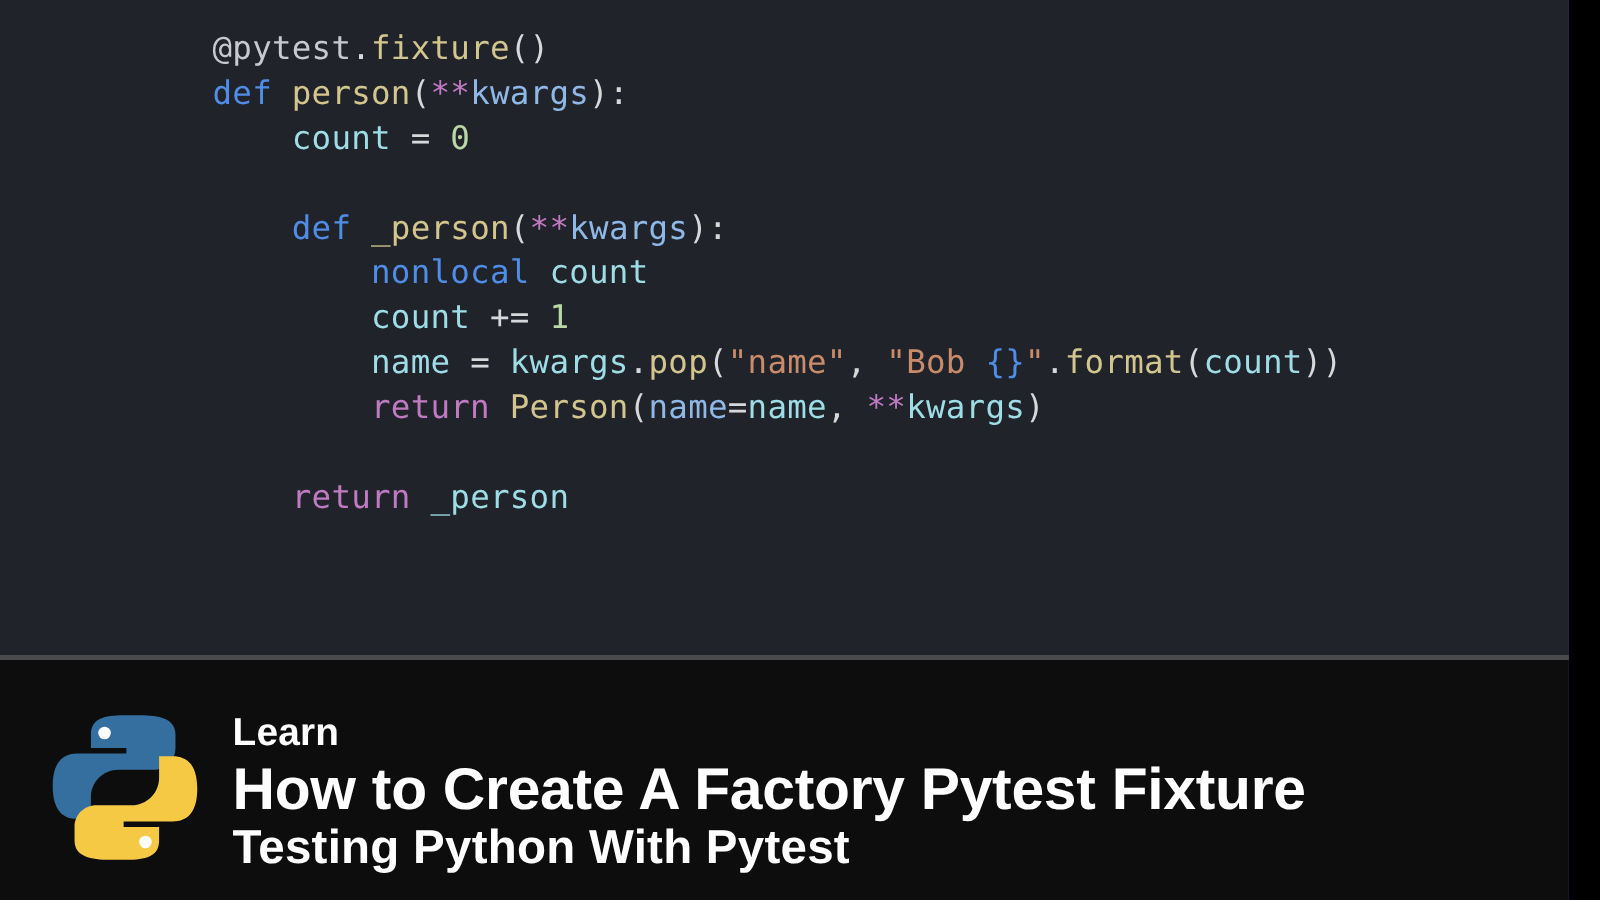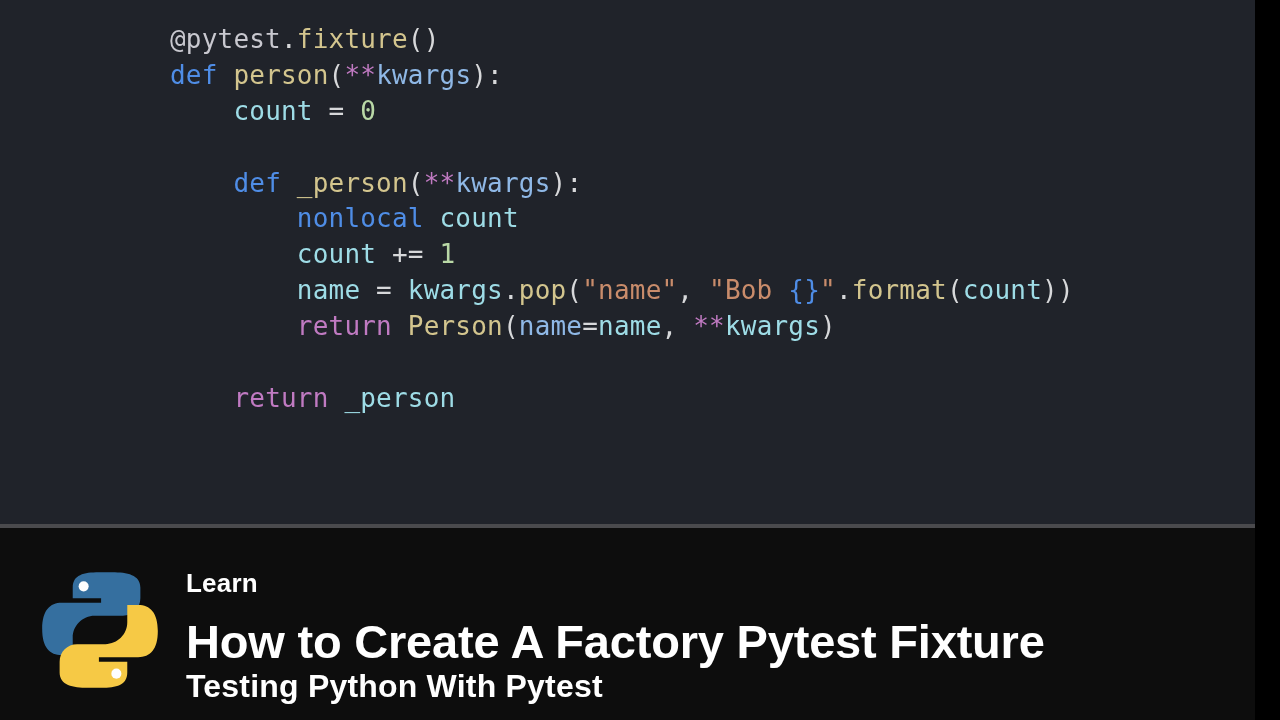--- a/index.html
+++ b/index.html
@@ -46,23 +46,23 @@
     display: flex;
     align-items: flex-start;
     gap: 26px;
   }
 
   
   .logo { width: 120px; height: 120px; position: relative; flex: 0 0 120px; margin-top: 6px; }
   .logo svg { width: 100%; height: 100%; display: block; }
 
   .titles { color: #fff; padding-top: 4px; }
-  .eyebrow { font-size: 26px; font-weight: 600; letter-spacing: 0.2px; margin-bottom: 18px; }
+  .eyebrow { font-size: 31px; font-weight: 600; letter-spacing: 0.2px; margin-bottom: 2px; }
   .headline { font-size: 47px; font-weight: 700; line-height: 1.05; letter-spacing: -0.2px; margin-bottom: 2px; }
-  .subtitle { font-size: 32px; font-weight: 600; letter-spacing: 0.2px; }
+  .subtitle { font-size: 38px; font-weight: 600; letter-spacing: 0.2px; }
 </style>
 </head>
 <body>
 
 <div class="stage">
 
   <div class="code-panel">
     <pre class="code" id="code-block"><span class="c-decor">@pytest</span><span class="c-punc">.</span><span class="c-fn">fixture</span><span class="c-punc">()</span>
 <span class="c-key">def </span><span class="c-fn">person</span><span class="c-punc">(</span><span class="c-op">**</span><span class="c-id">kwargs</span><span class="c-punc">):</span>
 <span>    </span><span class="c-param">count</span><span class="c-punc"> = </span><span class="c-num">0</span>

